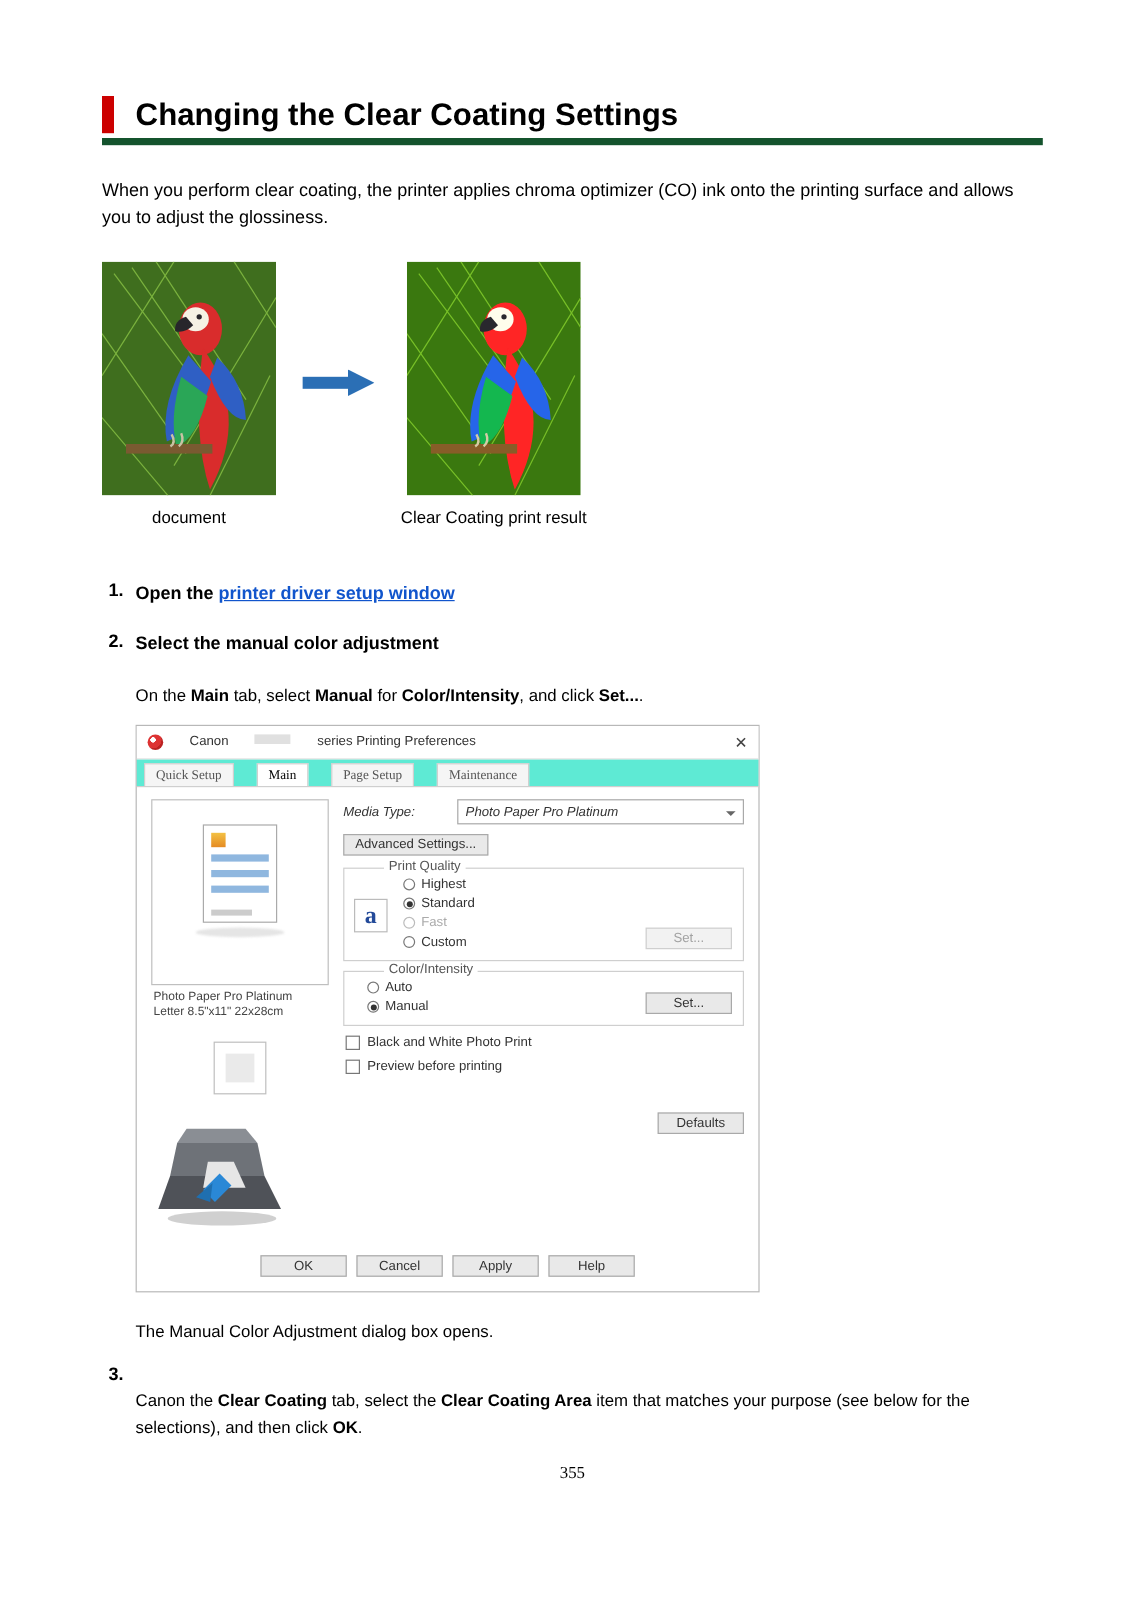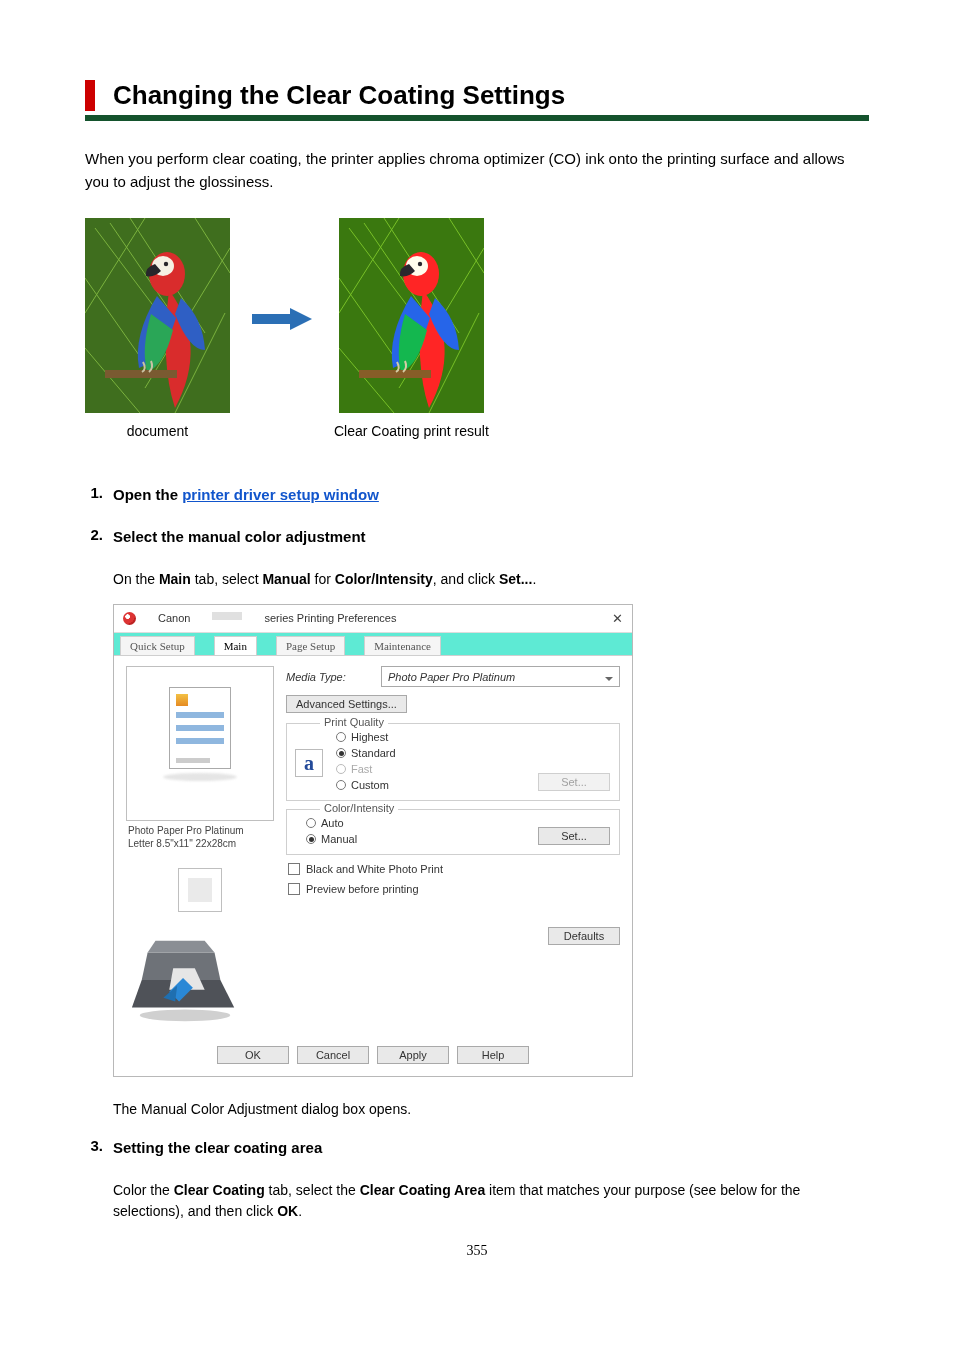--- a/index.html
+++ b/index.html
@@ -501,21 +501,20 @@
 
       <div class="dialog-after">
         <span>The </span><span class="b">Manual Color Adjustment</span><span> dialog box opens.</span>
       </div>
     </div>
   </li>
 
   <li class="step-item">
     <div class="step-num">3.</div>
     <div class="step-body">
-      <div class="step-head">Setting the clear coating area</div>
       <div class="step-desc">
-        <span>Color the </span><span class="b">Clear Coating</span><span> tab, select the </span><span class="b">Clear Coating Area</span><span> item that matches your purpose (see below for the selections), and then click </span><span class="b">OK</span><span>.</span>
+        <span>Canon the </span><span class="b">Clear Coating</span><span> tab, select the </span><span class="b">Clear Coating Area</span><span> item that matches your purpose (see below for the selections), and then click </span><span class="b">OK</span><span>.</span>
       </div>
     </div>
   </li>
 </ol>
 
 <div class="page-num">355</div>
 
 </body></html>

